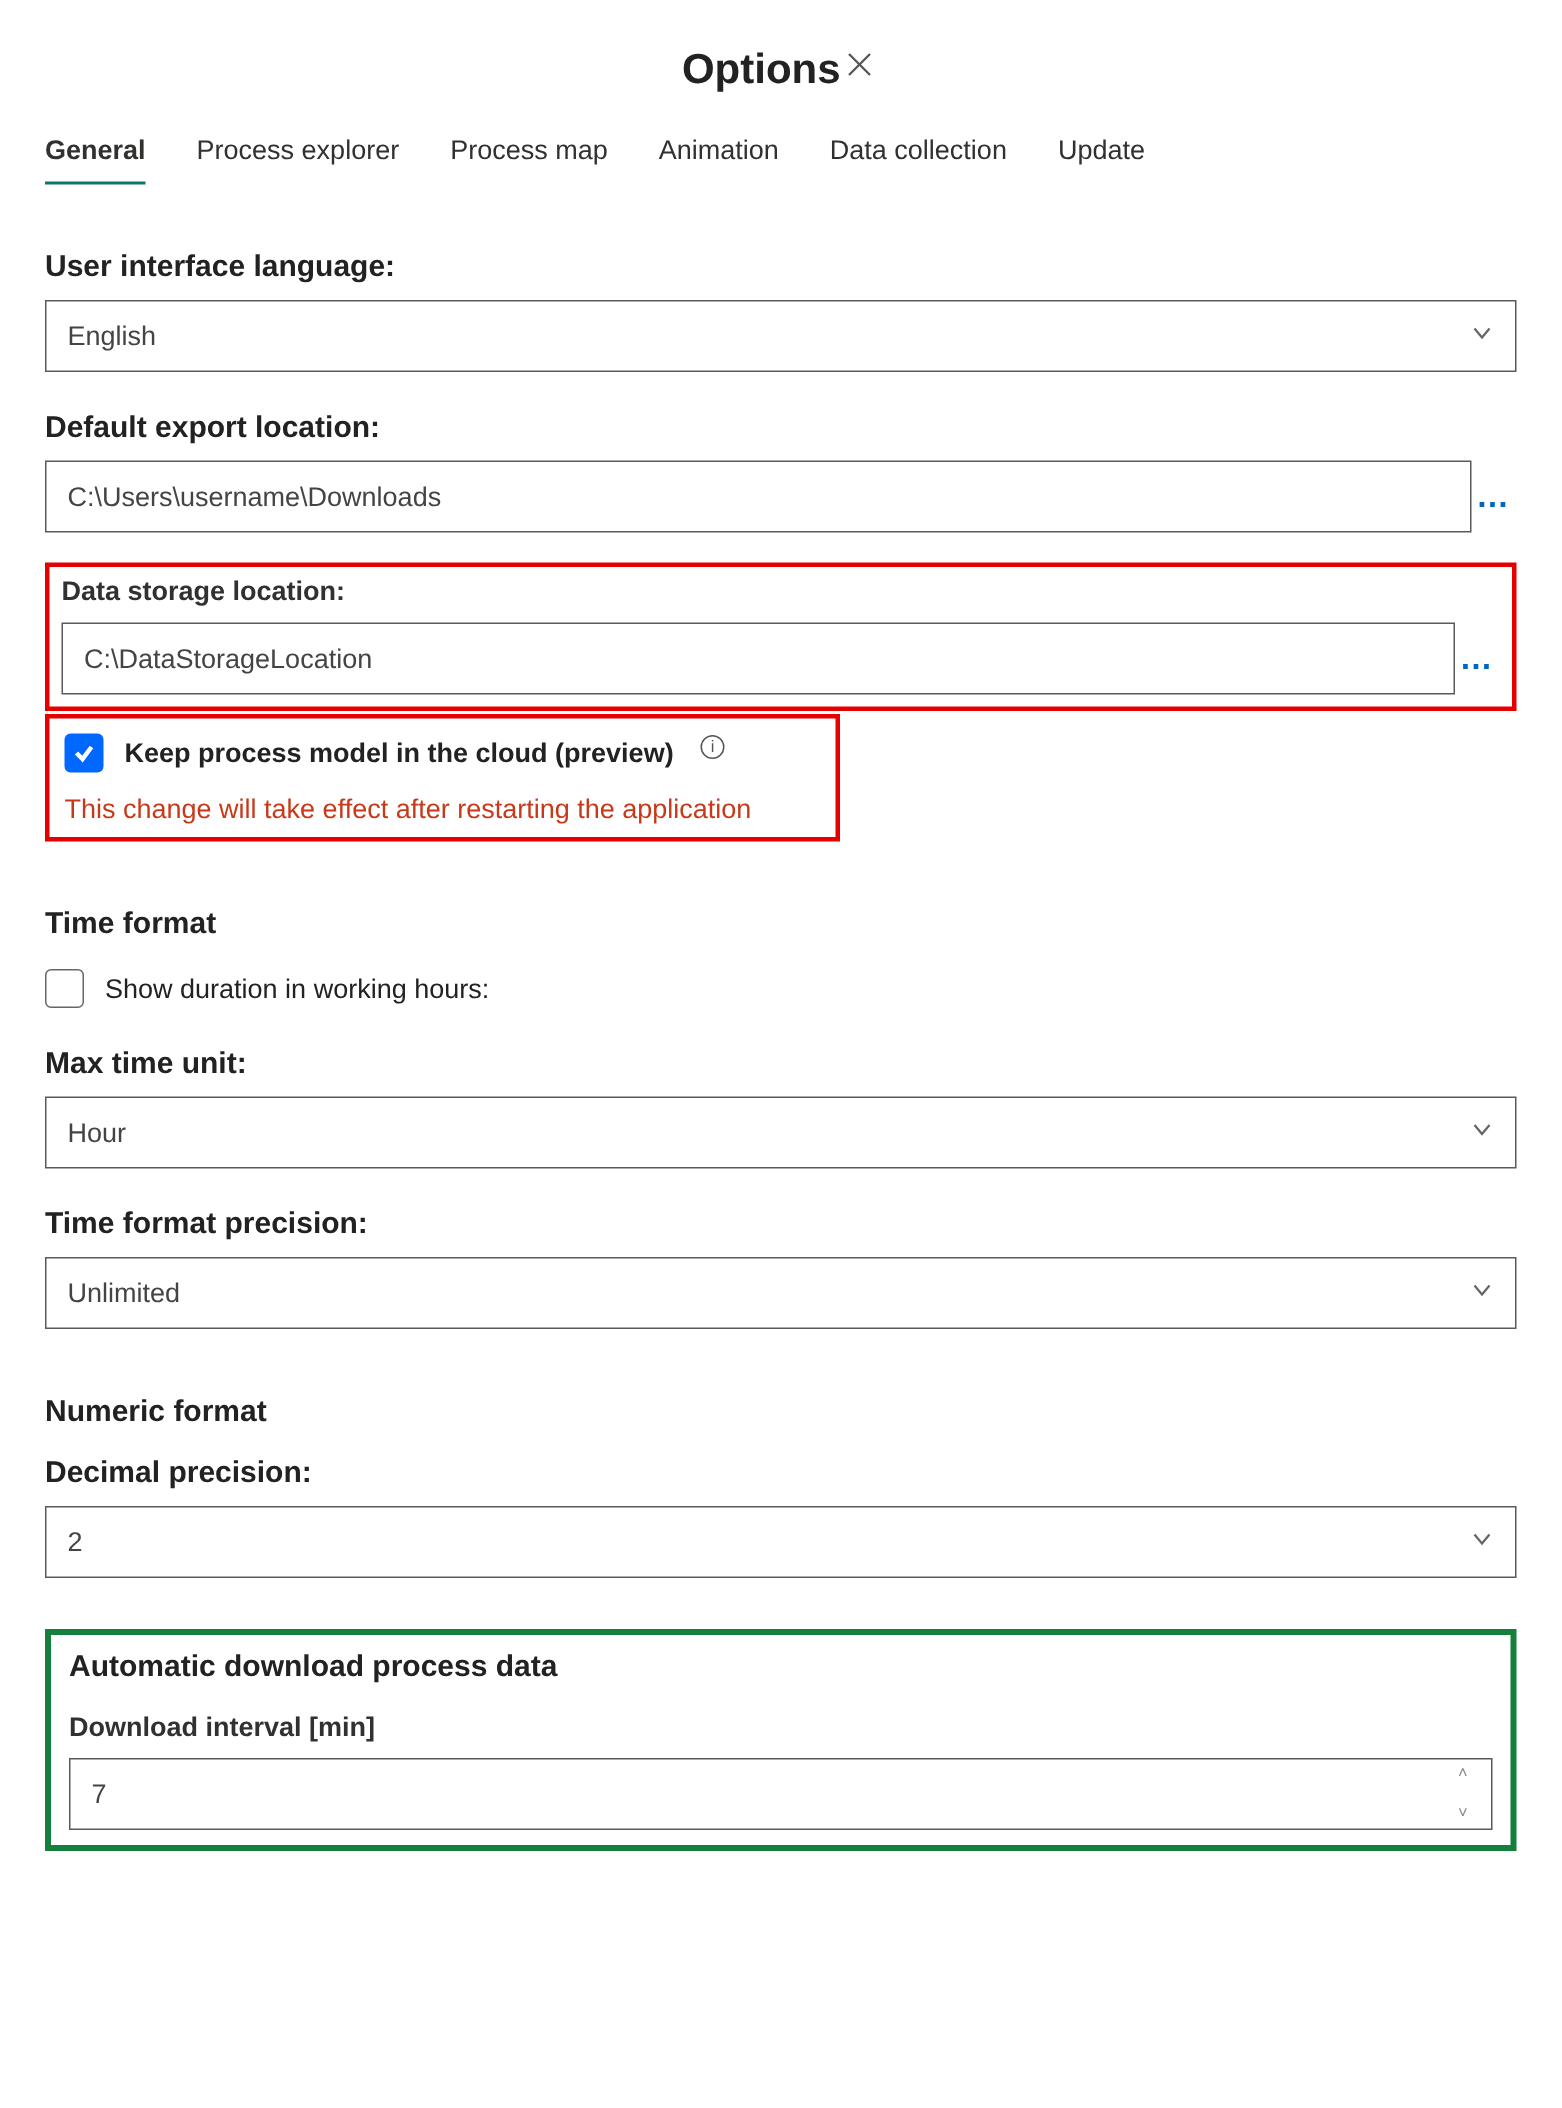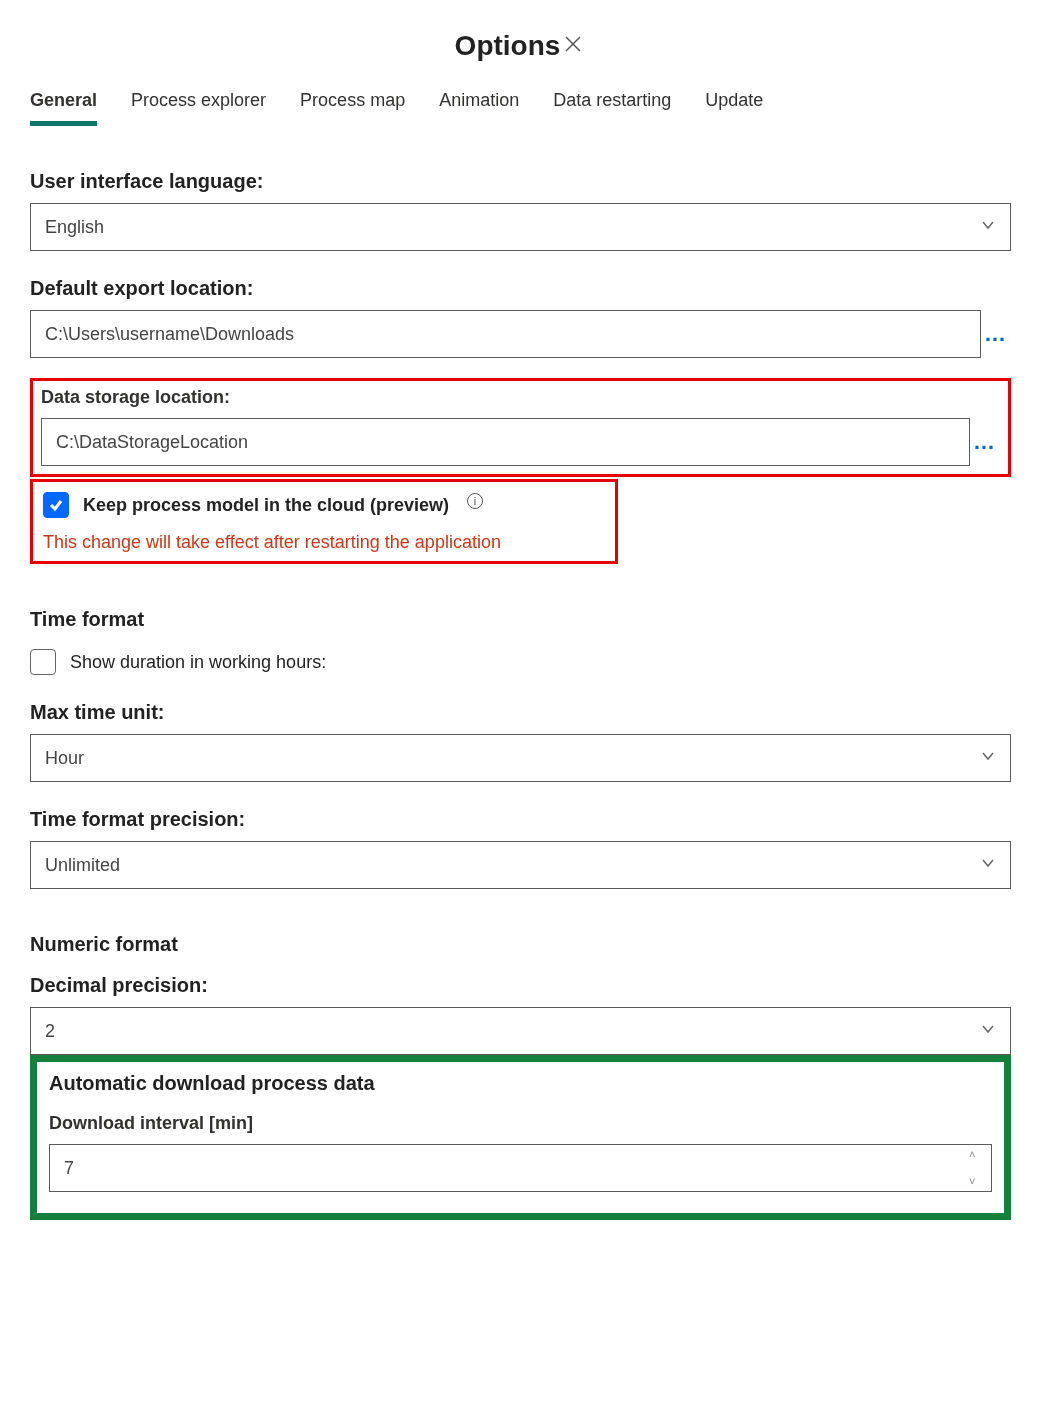--- a/index.html
+++ b/index.html
@@ -35,21 +35,21 @@
     margin-bottom: 44px;
   }
   .tab {
     font-size: 18px;
     color: #323130;
     padding-bottom: 10px;
     cursor: pointer;
   }
   .tab.active {
     font-weight: 700;
-    border-bottom: 5px solid #0f766e;
+    border-bottom: 2px solid #0f766e;
   }
   .field-label {
     font-size: 20px;
     font-weight: 700;
     color: #222;
     margin-bottom: 10px;
     margin-top: 26px;
   }
   .section-heading {
     font-size: 20px;
@@ -89,25 +89,26 @@
   }
   .highlight-box-red {
     border: 3px solid #e60000;
     padding: 6px 8px 8px 8px;
     margin-top: 20px;
   }
   .highlight-box-red2 {
     border: 3px solid #e60000;
     padding: 10px 10px 8px 10px;
     margin-top: 2px;
-    width: 588px;
+    width: 530px;
   }
   .highlight-box-red3 {
-    border: 7px solid #15803d;
-    padding: 10px 12px 21px 12px;
+    border: 4px solid #15803d;
+    padding: 10px 12px 10px 12px;
+    margin-top: 34px;
   }
   .checkbox-row {
     display: flex;
     align-items: center;
     gap: 14px;
   }
   .checkbox {
     width: 26px;
     height: 26px;
     border: 1px solid #666;
@@ -182,21 +183,21 @@
         <line x1="16" y1="2" x2="2" y2="16" stroke="#555" stroke-width="1.5"></line>
       </svg>
   </div>
 </div>
 
 <div class="tabs">
   <div class="tab active">General</div>
   <div class="tab">Process explorer</div>
   <div class="tab">Process map</div>
   <div class="tab">Animation</div>
-  <div class="tab">Data restarting</div>
+  <div class="tab">Data collection</div>
   <div class="tab">Update</div>
 </div>
 
 <div class="field-label">User interface language:</div>
 <div class="select-box">
   <span>English</span>
   <span class="chevron">
     <svg class="chev" viewBox="0 0 16 16">
         <polyline points="3,5 8,11 13,5" fill="none" stroke="#666" stroke-width="1.5"></polyline>
       </svg>

